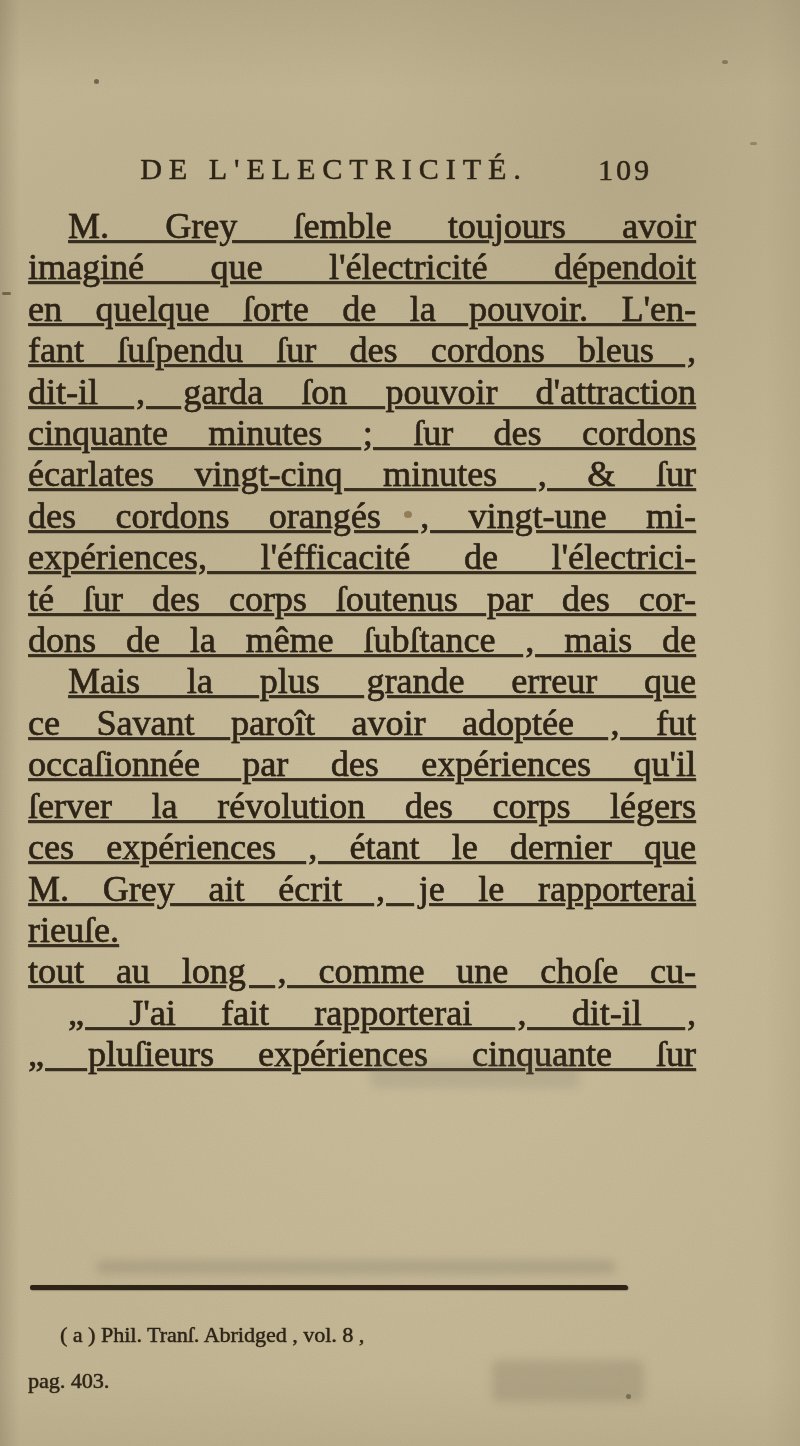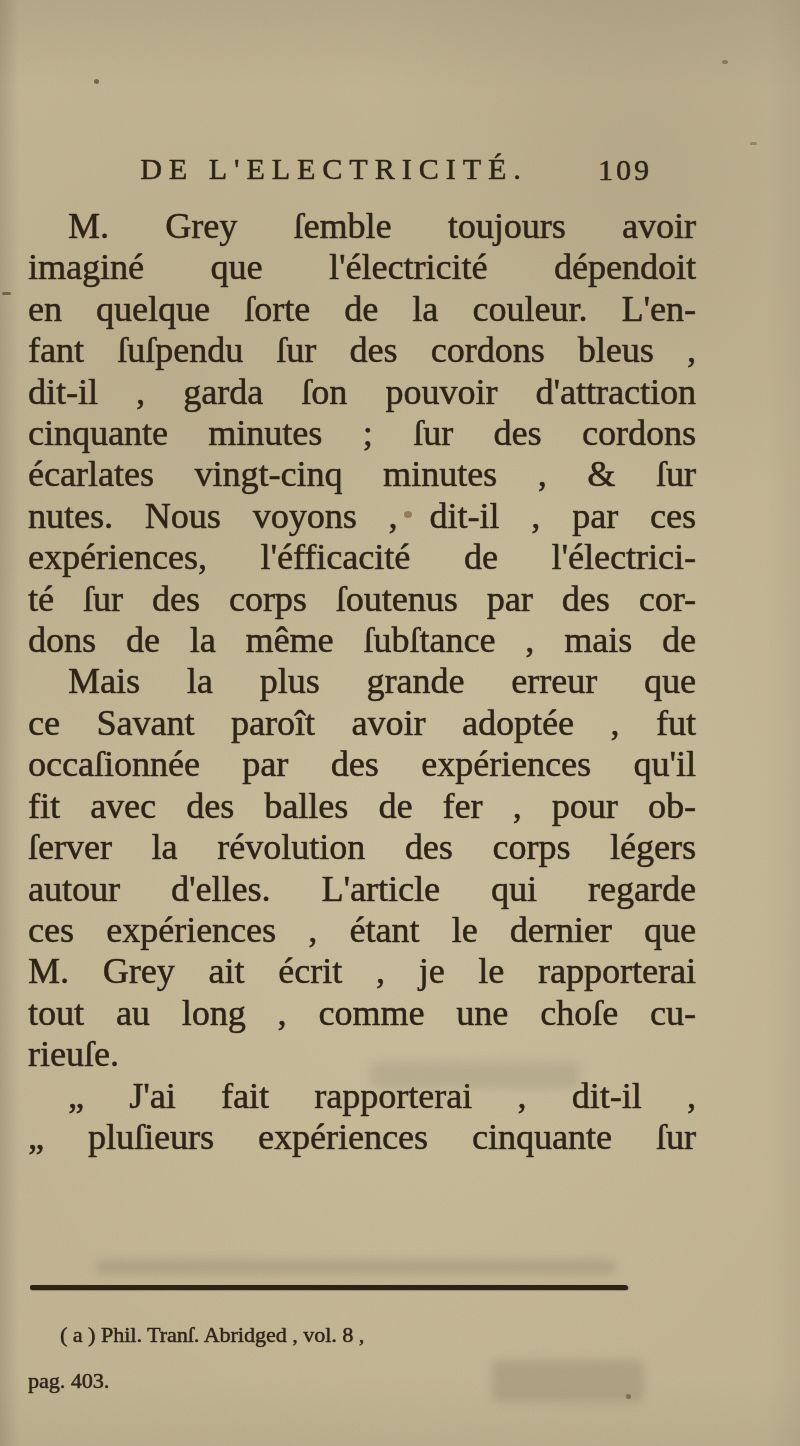--- a/index.html
+++ b/index.html
@@ -60,21 +60,21 @@
   }
   
   .body-text {
     position: absolute;
     left: 28px;
     right: 104px;
     top: 206px;
     font-size: 36px;
     line-height: 41.4px;
   }
-  .para { margin: 0; padding: 0; }
+  .para { margin: 0; padding: 0; text-decoration: underline; }
   .line {
     text-align: justify;
     text-align-last: justify;
     white-space: normal;
   }
   .line.ind { text-indent: 40px; }
   .line.end { text-align-last: left; }
   
   .footnote-rule {
     position: absolute;
@@ -124,41 +124,39 @@
 
   <div class="header">
     <span class="running-title ink">DE L'ELECTRICITÉ.</span>
     <span class="page-number ink">109</span>
   </div>
 
   <div class="body-text ink">
     <div class="para">
       <div class="line ind">M. Grey ſemble toujours avoir</div>
       <div class="line">imaginé que l'électricité dépendoit</div>
-      <div class="line">en quelque ſorte de la couleur. L'en-</div>
+      <div class="line">en quelque ſorte de la pouvoir. L'en-</div>
       <div class="line">fant ſuſpendu ſur des cordons bleus ,</div>
       <div class="line">dit-il , garda ſon pouvoir d'attraction</div>
       <div class="line">cinquante minutes ; ſur des cordons</div>
       <div class="line">écarlates vingt-cinq minutes , &amp; ſur</div>
-      <div class="line">nutes. Nous voyons , dit-il , par ces</div>
+      <div class="line">des cordons orangés , vingt-une mi-</div>
       <div class="line">expériences, l'éfficacité de l'électrici-</div>
       <div class="line">té ſur des corps ſoutenus par des cor-</div>
       <div class="line">dons de la même ſubſtance , mais de</div>
     </div>
     <div class="para">
       <div class="line ind">Mais la plus grande erreur que</div>
       <div class="line">ce Savant paroît avoir adoptée , fut</div>
       <div class="line">occaſionnée par des expériences qu'il</div>
-      <div class="line">fit avec des balles de fer , pour ob-</div>
       <div class="line">ſerver la révolution des corps légers</div>
-      <div class="line">autour d'elles. L'article qui regarde</div>
       <div class="line">ces expériences , étant le dernier que</div>
       <div class="line">M. Grey ait écrit , je le rapporterai</div>
+      <div class="line end">rieuſe.</div>
       <div class="line">tout au long , comme une choſe cu-</div>
-      <div class="line end">rieuſe.</div>
     </div>
     <div class="para">
       <div class="line ind">„ J'ai fait rapporterai , dit-il ,</div>
       <div class="line">„ pluſieurs expériences cinquante ſur</div>
     </div>
   </div>
 
   <div class="footnote-rule"></div>
 
   <div class="footnote ink">

